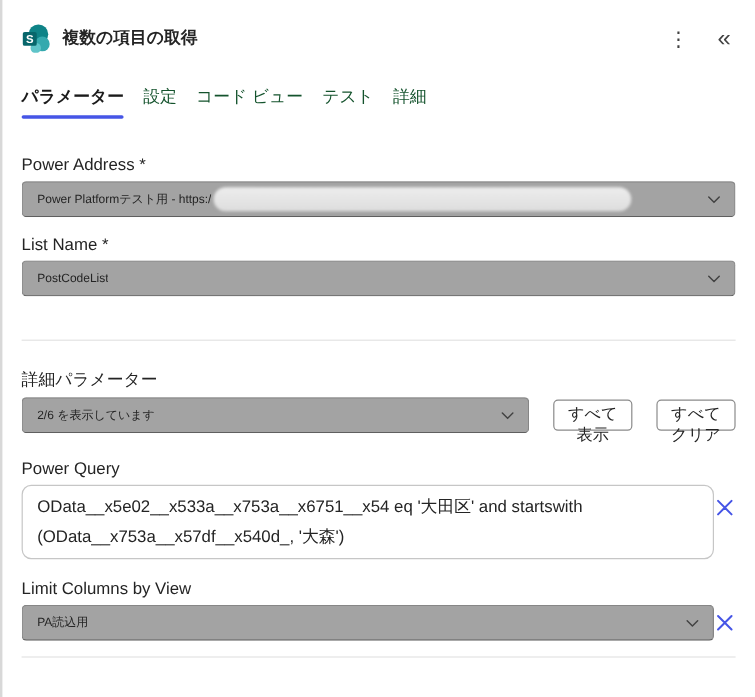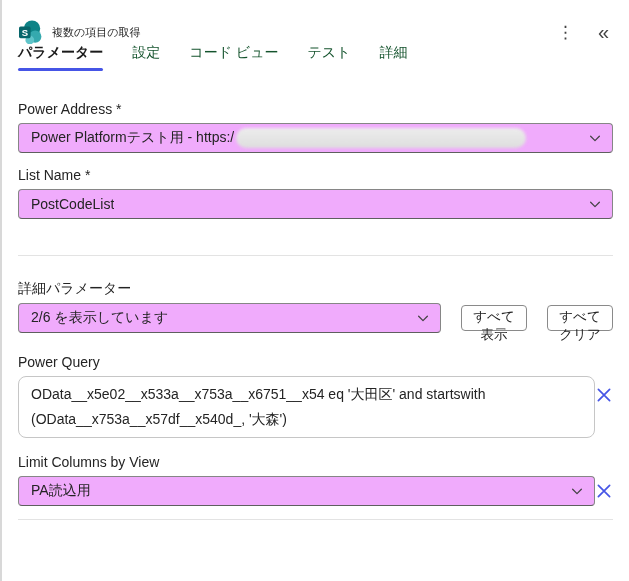--- a/index.html
+++ b/index.html
@@ -12,43 +12,43 @@
   }
   body { border-left: 2px solid #d8d8d8; }
   .panel { padding: 0 16px; }
 
   
   .header {
     display: flex; align-items: center;
     padding-top: 20px; gap: 10px;
   }
   .sp-icon { width: 24px; height: 24px; flex: 0 0 auto; }
-  .header-title { font-size: 11px; font-weight: 400; flex: 1; }
+  .header-title { font-size: 14px; font-weight: 700; flex: 1; }
   .header-actions { display: flex; align-items: center; gap: 24px; padding-right: 4px; }
   .more-icon { font-size: 17px; color: #424242; line-height: 1; cursor: pointer; letter-spacing: 0; }
   .collapse-icon { font-size: 20px; color: #424242; line-height: 1; cursor: pointer; }
 
   
-  .tabs { display: flex; gap: 29px; }
+  .tabs { display: flex; gap: 16px; margin-top: 28px; }
   .tab { font-size: 14px; color: #14532d; padding-bottom: 9px; position: relative; cursor: pointer; white-space: nowrap; }
   .tab.active { font-weight: 700; color: #1a1a1a; }
   .tab.active .tab-underline {
     position: absolute; left: 0; right: 0; bottom: 0;
     height: 3px; border-radius: 2px; background: #4655e6;
   }
 
   
   .field-label { font-size: 14px; margin-top: 30px; color: #242424; }
   .field-label.tight { margin-top: 14px; }
   .combobox {
     margin-top: 6px; height: 30px;
     border: 1px solid #868686; border-bottom-color: #5f5f5f;
-    border-radius: 4px; background: #f0abfc;
+    border-radius: 4px; background: #a3a3a3;
     display: flex; align-items: center;
-    padding: 0 10px 0 12px; font-size: 14px;
+    padding: 0 10px 0 12px; font-size: 10px;
     cursor: pointer;
   }
   .combobox .value { white-space: nowrap; overflow: hidden; }
   .combobox .spacer { flex: 1; }
   .redacted {
     flex: 1; height: 20px; margin: 0 62px 0 2px;
     background: linear-gradient(#ededed, #dddddd);
     border-radius: 10px; filter: blur(1.5px);
   }
   .chev { flex: 0 0 auto; display: flex; align-items: center; }

